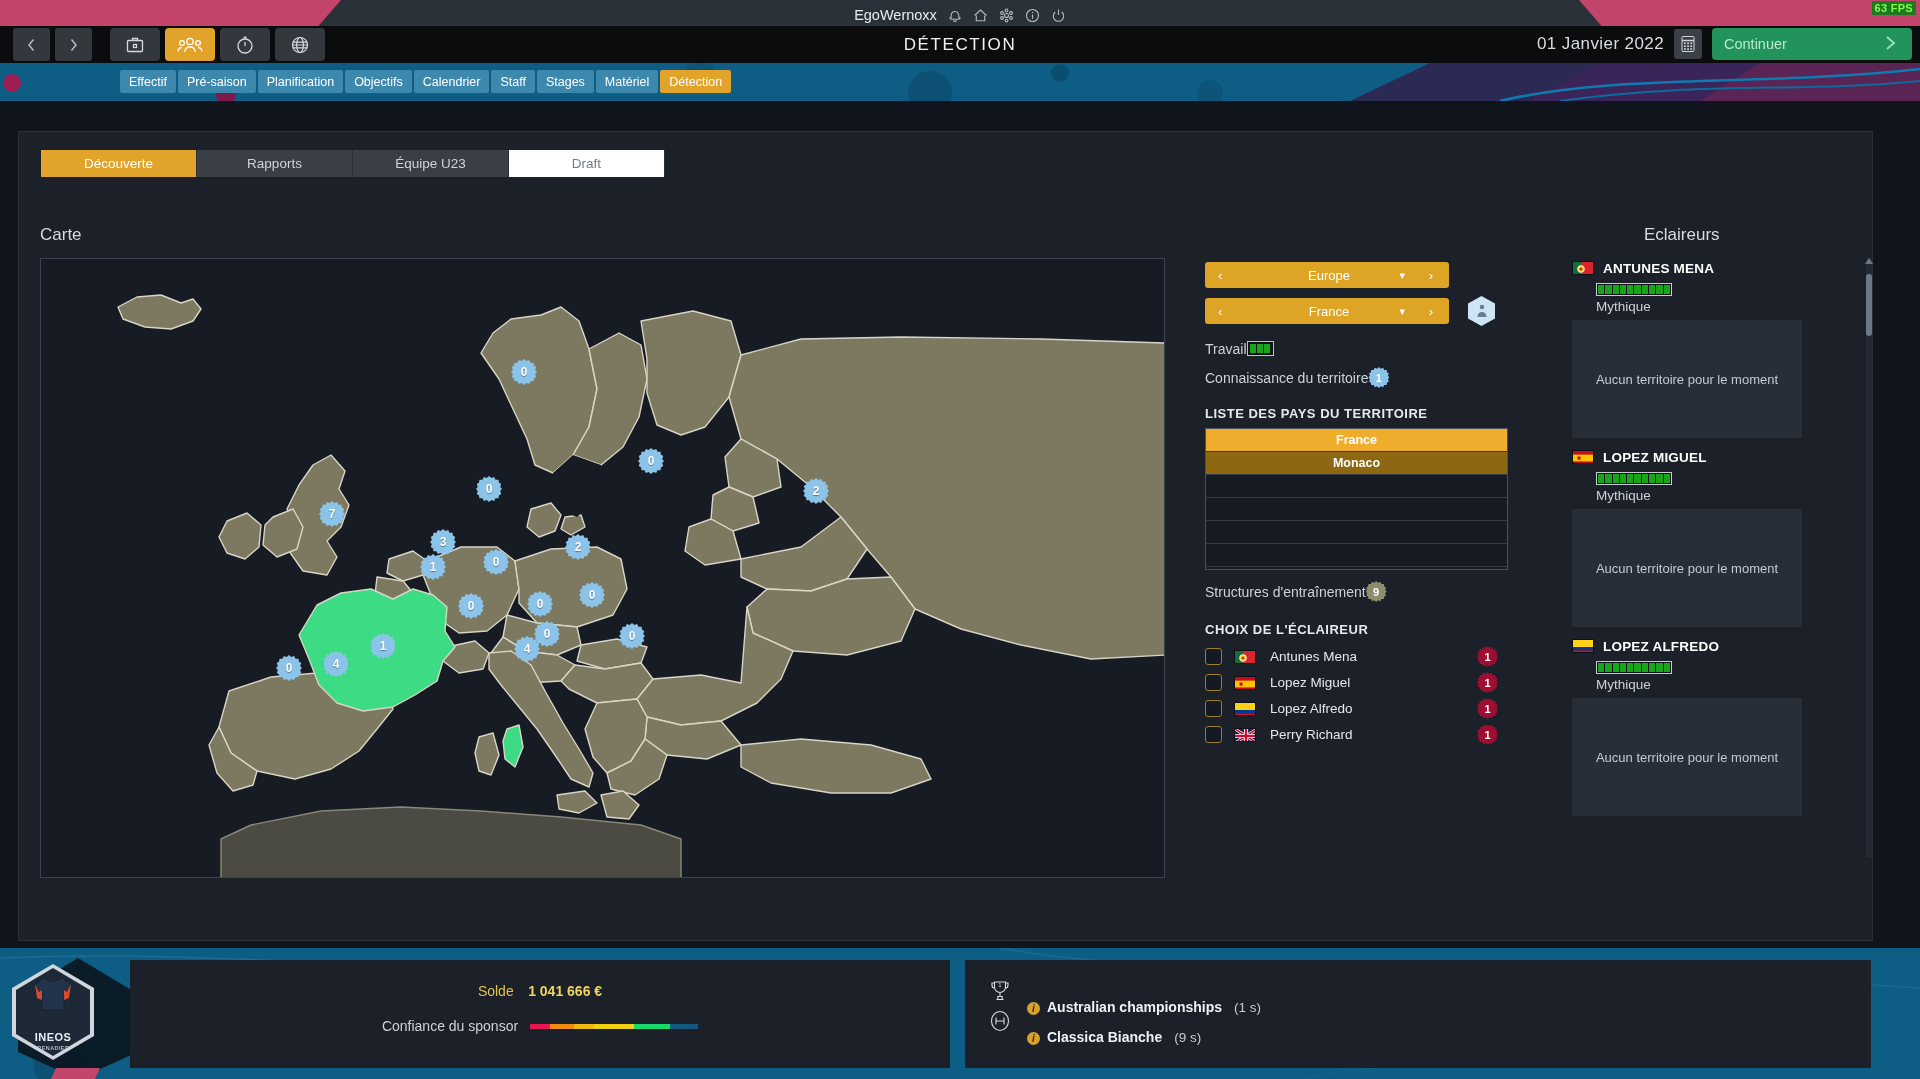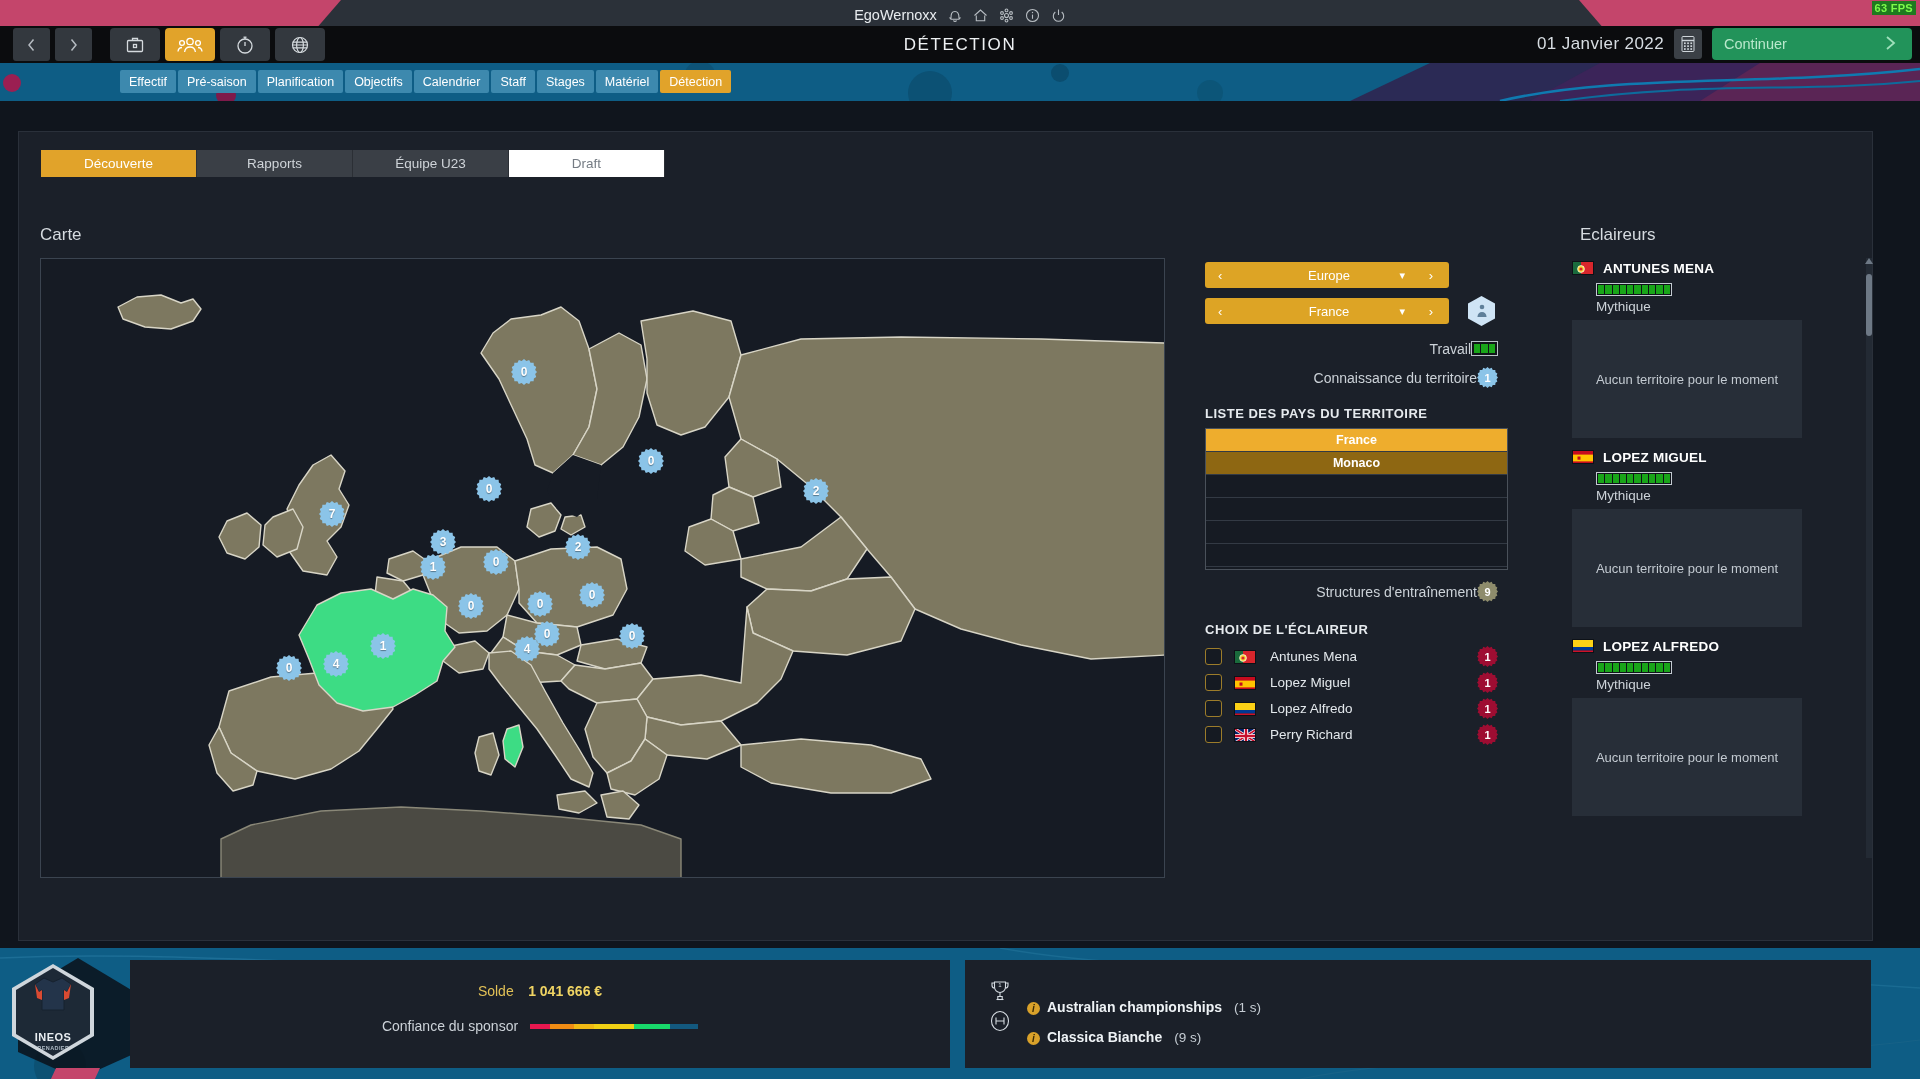--- a/index.html
+++ b/index.html
@@ -135,21 +135,21 @@
   .selector .label { flex: 1; text-align: center; padding-left: 4px; }
   .selector .caret { position: absolute; right: 44px; font-size: 11px; }
   .selector .arrow-r { position: absolute; right: 16px; font-size: 13px; }
   .hex-badge {
     width: 27px; height: 30px; margin-left: 19px;
     background: #cfe4f5;
     clip-path: polygon(50% 0, 100% 25%, 100% 75%, 50% 100%, 0 75%, 0 25%);
     display: flex; align-items: center; justify-content: center;
   }
   .stat-row {
-    display: flex; align-items: center; justify-content: flex-end;
+    display: flex; align-items: center; justify-content: flex-start;
     height: 29px; color: #ccd2d8; font-size: 14px; width: 293px;
   }
   .bars-box {
     width: 27px; height: 15px; border: 1px solid #b9c1c8; background: #101419;
     display: flex; gap: 1px; padding: 2px; align-items: stretch;
   }
   .bars-box i { flex: 1; background: #19a519; display: block; }
   .pill {
     width: 21px; height: 21px; display: flex; align-items: center; justify-content: center;
     color: #ffffff; font-size: 11px; font-weight: bold; position: relative;
@@ -441,21 +441,21 @@
       <div class="tab">
           <span>Équipe U23</span>
         </div>
       <div class="tab disabled">
           <span>Draft</span>
         </div>
     </div>
   </div>
 
   <div class="section-title" style="left:40px;top:225px">Carte</div>
-  <div class="section-title" style="left:1580px;top:225px">Eclaireurs</div>
+  <div class="section-title" style="left:1644px;top:225px">Eclaireurs</div>
 
   <div class="map-frame">
     <svg class="map-svg" width="1125" height="620" viewBox="0 0 1125 620">
       <g fill="#7d7860" stroke="#d8d5c6" stroke-width="1.4" stroke-linejoin="round">
 
         <path d="M77 48 L96 38 L120 36 L140 44 L152 40 L160 50 L152 62 L130 70 L104 68 L82 60 Z"></path>
 
         <path d="M500 56 L520 48 L538 62 L548 90 L556 130 L548 168 L532 196 L512 214 L494 206 L486 180 L472 150 L458 120 L440 94 L452 74 L470 60 Z"></path>
         <path d="M548 90 L578 74 L600 86 L606 120 L598 158 L582 188 L560 206 L532 196 L548 168 L556 130 Z"></path>
 

